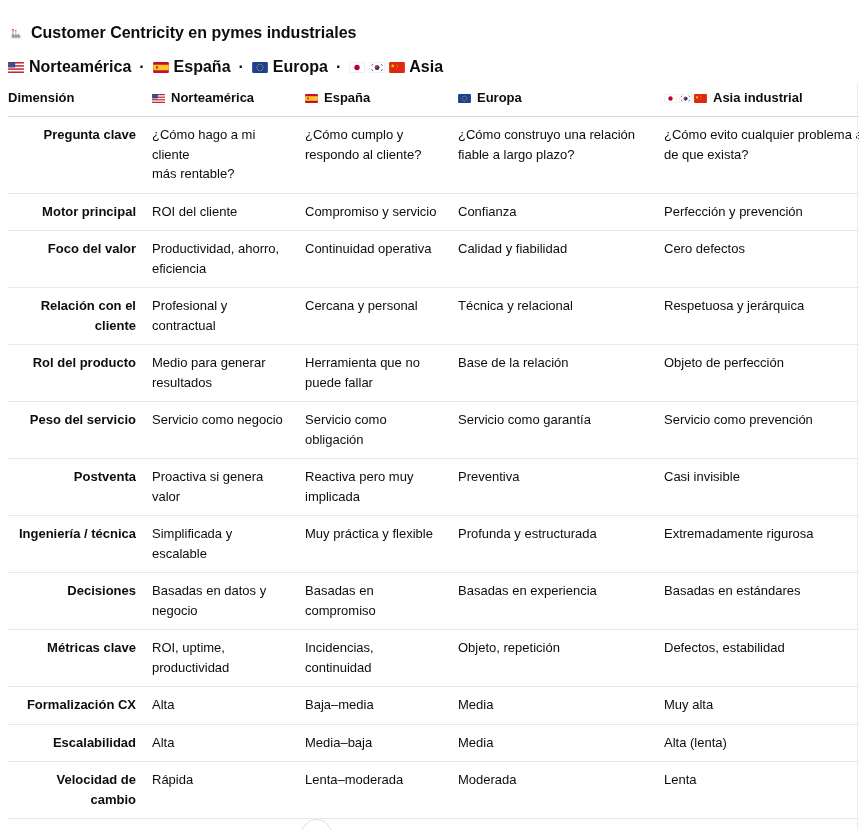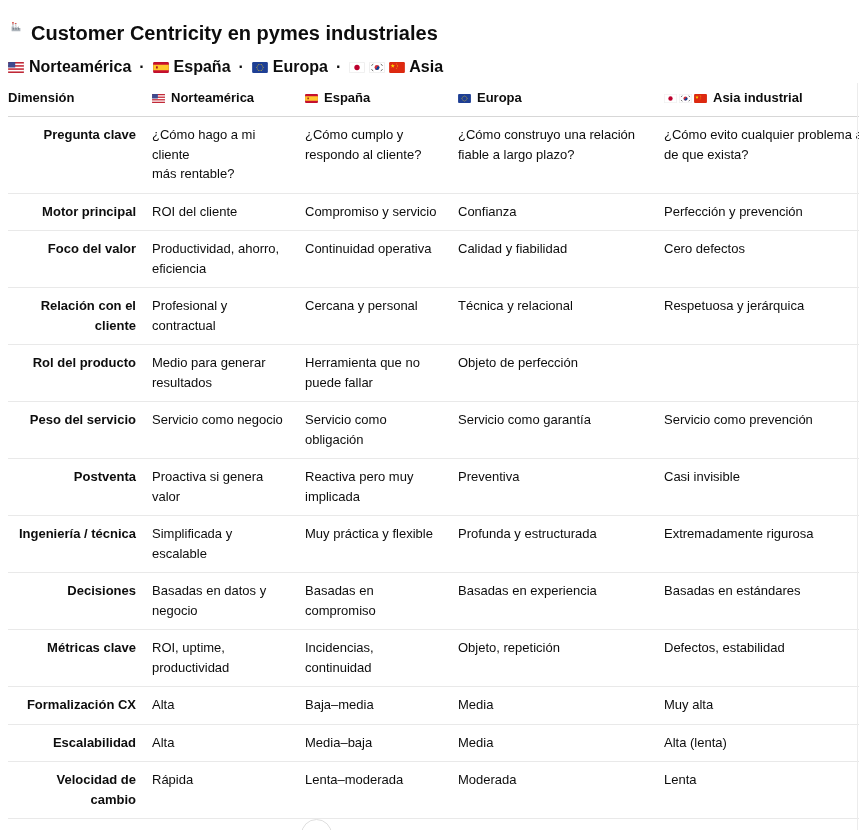--- a/index.html
+++ b/index.html
@@ -6,22 +6,22 @@
   html,body { width:859px; height:830px; overflow:hidden; }
   body {
     background:#ffffff;
     color:#0d0d0d;
     font-family:"Liberation Sans", sans-serif;
     position:relative;
   }
   .page { padding:21px 0 0 8px; }
 
   .title-row {
-    display:flex; align-items:flex-start; gap:7px;
-    font-size:20px; font-weight:700; line-height:24px;
+    display:flex; align-items:center; gap:7px;
+    font-size:16px; font-weight:700; line-height:24px;
   }
   .title-row .app-icon svg { display:block; }
 
   .legend {
     margin-top:11px;
     display:flex; align-items:center; gap:5px;
     font-size:16px; font-weight:700; line-height:22px;
     white-space:nowrap;
   }
   .legend .sep { padding:0 3px; font-weight:700; }
@@ -305,20 +305,21 @@
           <div class="td">Cercana y personal</div>
           <div class="td">Técnica y relacional</div>
           <div class="td">Respetuosa y jerárquica</div>
         </div>
         <div class="tr tgrid-row">
           <div class="td dim">Rol del producto</div>
           <div class="td">Medio para generar
 resultados</div>
           <div class="td">Herramienta que no
 puede fallar</div>
+          <div class="td">Base de la relación</div>
           <div class="td">Objeto de perfección</div>
         </div>
         <div class="tr tgrid-row">
           <div class="td dim">Peso del servicio</div>
           <div class="td">Servicio como negocio</div>
           <div class="td">Servicio como
 obligación</div>
           <div class="td">Servicio como garantía</div>
           <div class="td">Servicio como prevención</div>
         </div>

